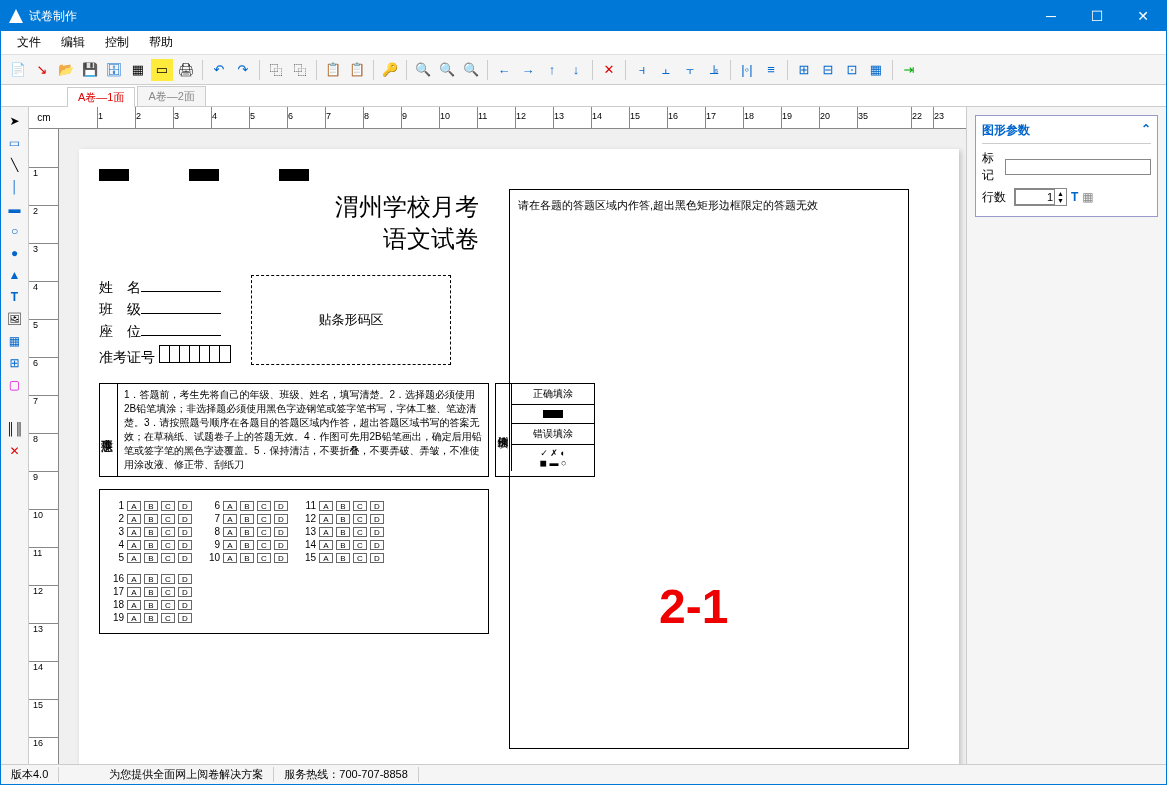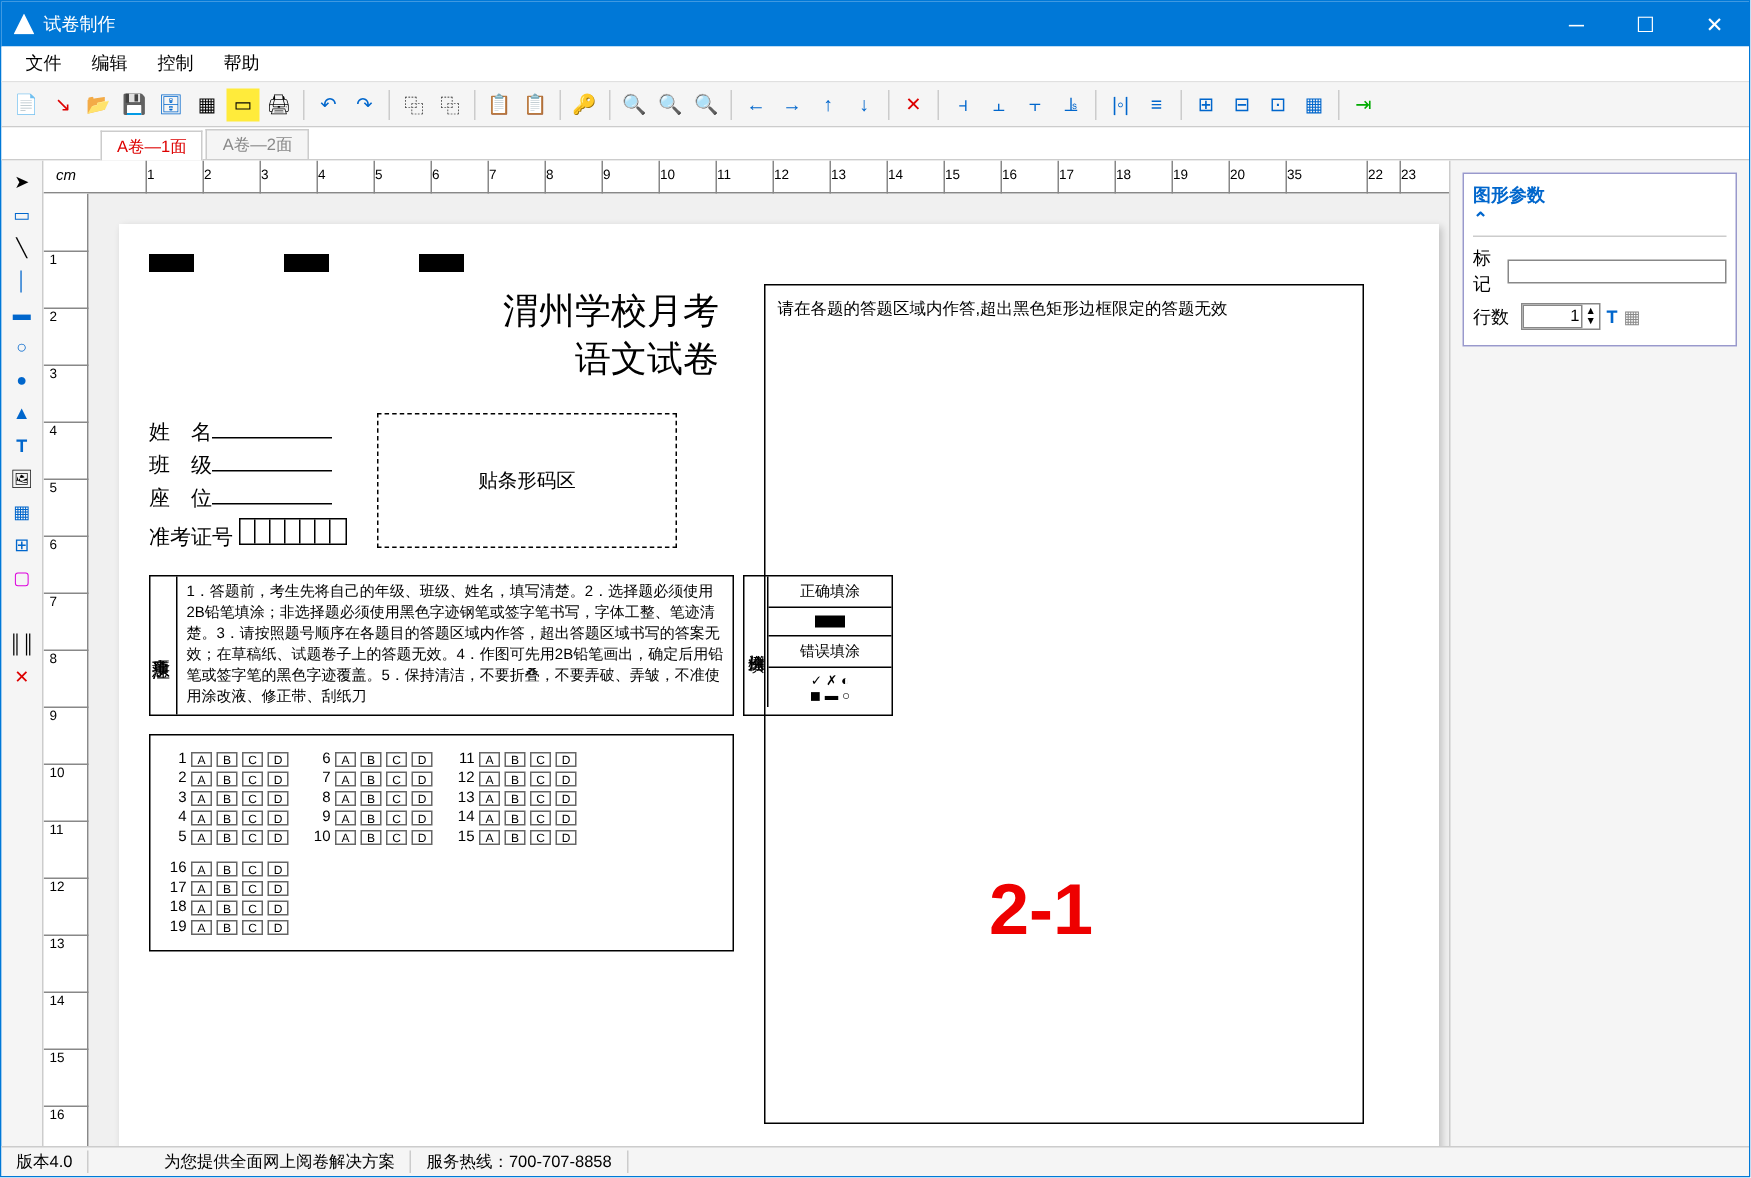--- a/index.html
+++ b/index.html
@@ -17,31 +17,31 @@
 .tb-btn { width: 22px; height: 22px; display: flex; align-items: center; justify-content: center; font-size: 13px; }
 .tb-sep { width: 1px; height: 20px; background: #ccc; margin: 0 3px; }
 .tabs { height: 22px; display: flex; align-items: flex-end; padding-left: 30px; font-size: 12px; background: #fff; border-bottom: 1px solid #ccc; }
 .tab { padding: 2px 10px; border: 1px solid #ccc; border-bottom: none; margin-right: 2px; background: #f5f5f5; color: #888; font-size: 11px; }
 .tab.active { background: #fff; color: #d00; position: relative; top: 1px; margin-left: 36px; }
 .main-area { flex: 1; display: flex; overflow: hidden; }
 .left-tools { width: 28px; background: #f5f5f5; border-right: 1px solid #ccc; display: flex; flex-direction: column; align-items: center; padding-top: 4px; gap: 2px; }
 .lt-btn { width: 22px; height: 20px; display: flex; align-items: center; justify-content: center; font-size: 12px; border: 1px solid transparent; }
 .canvas-area { flex: 1; display: flex; flex-direction: column; overflow: hidden; }
 .ruler-h { height: 22px; background: #fff; border-bottom: 1px solid #888; display: flex; font-size: 9px; position: relative; }
-.ruler-h .cm-label { width: 30px; text-align: center; align-self: center; font-size: 10px; font-style: italic; }
+.ruler-h .cm-label { width: 30px; text-align: center; align-self: center; font-size: 10px; }
 .ruler-h .ticks { flex: 1; position: relative; }
 .ruler-h .tick { position: absolute; top: 0; height: 22px; border-left: 1px solid #888; font-size: 9px; text-align: center; padding-top: 4px; }
 .canvas-scroll { flex: 1; display: flex; overflow: hidden; }
 .ruler-v { width: 30px; background: #fff; border-right: 1px solid #888; position: relative; }
 .ruler-v .vtick { position: absolute; left: 0; width: 30px; border-top: 1px solid #888; font-size: 9px; padding-left: 4px; }
 .canvas { flex: 1; background: #f0f0f0; overflow: auto; position: relative; }
 .page { background: #fff; margin: 20px; width: 880px; min-height: 650px; position: relative; padding: 20px; box-shadow: 2px 2px 5px rgba(0,0,0,0.2); }
 .right-panel { width: 200px; background: #f5f5f5; border-left: 1px solid #ccc; padding: 8px; }
 .panel-box { background: #fff; border: 1px solid #99c; padding: 6px; font-size: 12px; }
-.panel-title { color: #0066cc; font-weight: bold; display: flex; justify-content: space-between; margin-bottom: 6px; border-bottom: 1px solid #ccc; padding-bottom: 4px; flex-direction: column; }
+.panel-title { color: #0066cc; font-weight: bold; display: flex; justify-content: space-between; margin-bottom: 6px; border-bottom: 1px solid #ccc; padding-bottom: 4px; }
 .panel-row { display: flex; align-items: center; gap: 4px; margin: 4px 0; }
 .panel-row label { width: 28px; }
 .panel-row input[type=text] { flex: 1; border: 1px solid #888; font-size: 11px; padding: 1px; }
 .statusbar { height: 20px; background: #f5f5f5; border-top: 1px solid #ccc; display: flex; align-items: center; font-size: 11px; }
 .statusbar > div { padding: 0 10px; border-right: 1px solid #ccc; }
 
 .marks { display: flex; gap: 60px; margin-bottom: 10px; }
 .mark { width: 30px; height: 12px; background: #000; }
 .exam-title { text-align: right; font-size: 24px; font-family: "SimSun"; margin: 2px 0 20px; width: 380px; }
 .header-row { display: flex; gap: 20px; }

